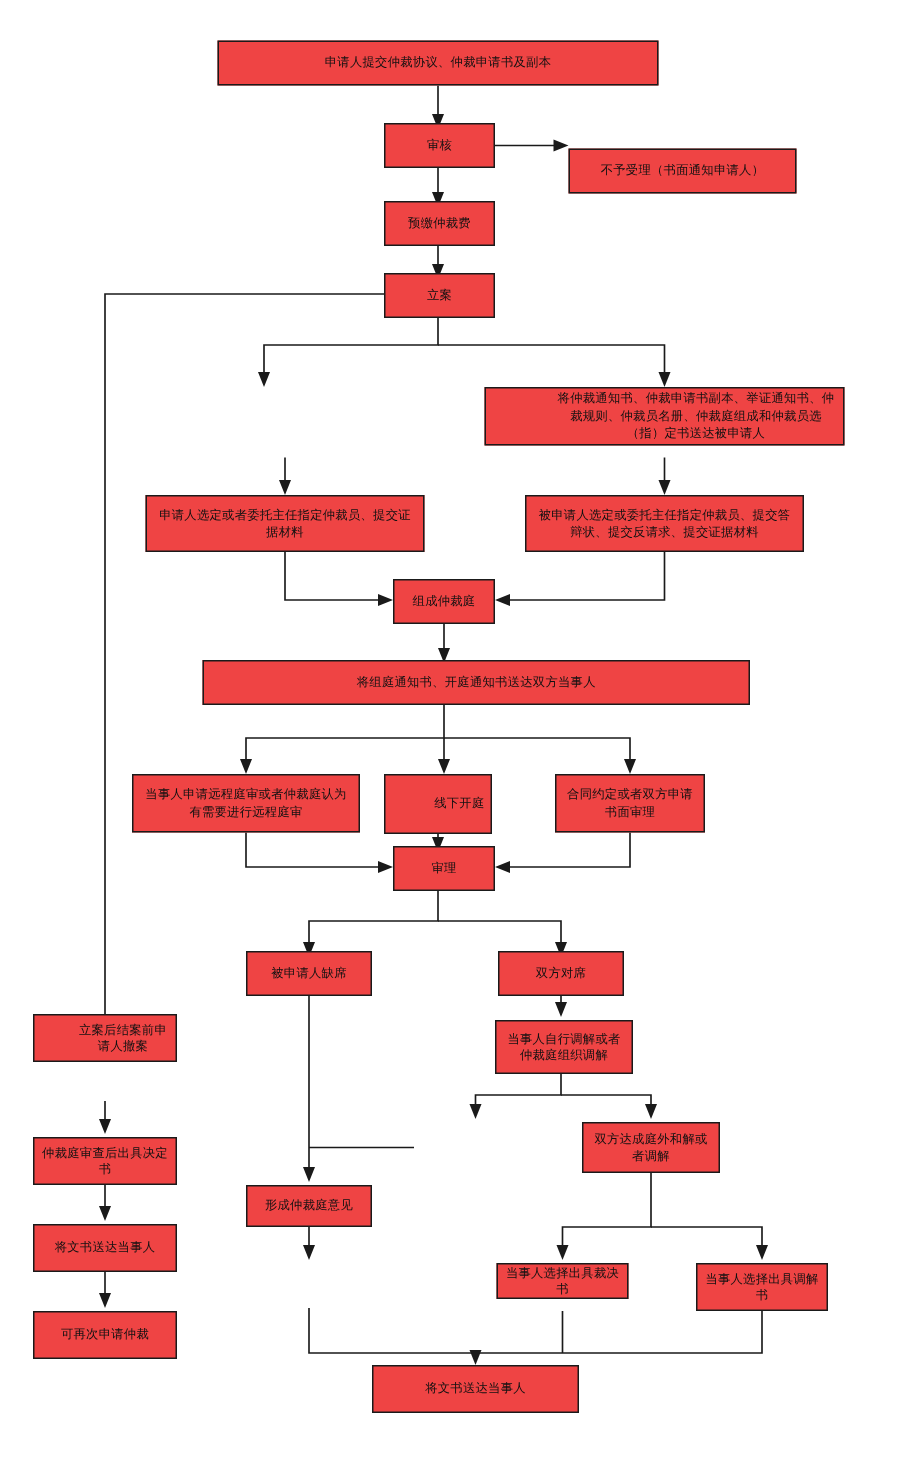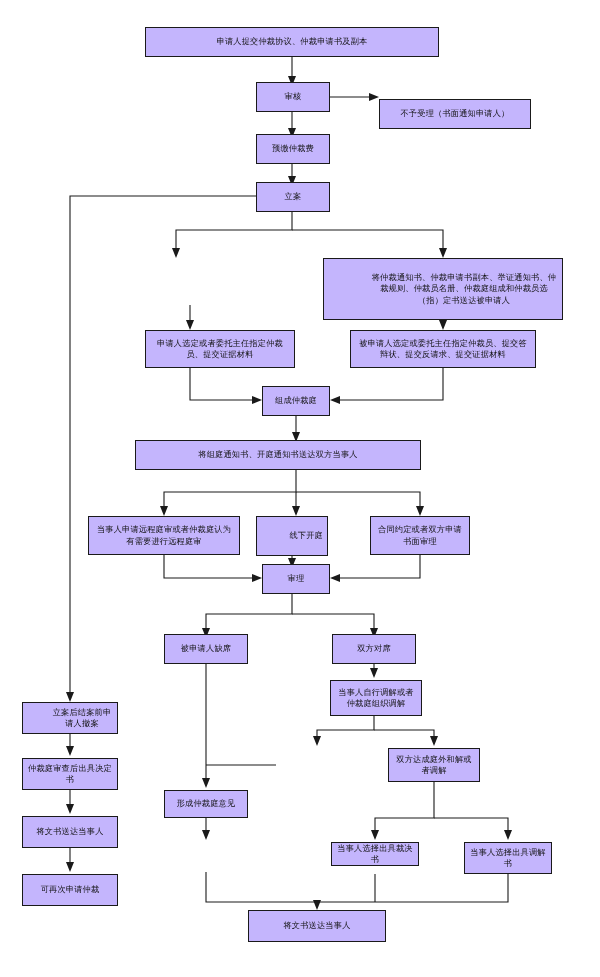--- a/index.html
+++ b/index.html
@@ -12,21 +12,21 @@
     width: 600px;
     height: 977px;
     background: #ffffff;
     font-family: "DejaVu Sans", "Liberation Sans", sans-serif;
     overflow: hidden;
   }
   .node {
     position: absolute;
     box-sizing: border-box;
     border: 1px solid #1a1a1a;
-    background: #c4b5fd;
+    background: #ef4444;
     color: #111111;
     font-size: 8.2px;
     line-height: 11.5px;
     letter-spacing: 0.2px;
     display: flex;
     align-items: center;
     justify-content: center;
     text-align: center;
     padding: 1px 4px;
     z-index: 3;
@@ -169,37 +169,37 @@
 
   <div class="node" style="left:256px; top:134px; width:74px; height:30px;">
     <span>预缴仲裁费</span>
   </div>
 
   <div class="node" style="left:256px; top:182px; width:74px; height:30px;">
     <span>立案</span>
   </div>
 
 
-  <div class="node" style="left:323px; top:258px; width:240px; height:62px;padding-left:46px;">
+  <div class="node" style="left:323px; top:258px; width:240px; height:39px;padding-left:46px;">
     <span>将仲裁通知书、仲裁申请书副本、举证通知书、仲裁规则、仲裁员名册、仲裁庭组成和仲裁员选（指）定书送达被申请人</span>
   </div>
 
-  <div class="node" style="left:97px; top:330px; width:150px; height:38px;margin-left:48px;">
+  <div class="node" style="left:97px; top:330px; width:186px; height:38px;">
     <span>申请人选定或者委托主任指定仲裁员、提交证据材料</span>
   </div>
 
   <div class="node" style="left:350px; top:330px; width:186px; height:38px;">
     <span>被申请人选定或委托主任指定仲裁员、提交答辩状、提交反请求、提交证据材料</span>
   </div>
 
   <div class="node" style="left:262px; top:386px; width:68px; height:30px;">
     <span>组成仲裁庭</span>
   </div>
 
-  <div class="node" style="left:135px; top:440px; width:286px; height:30px;">
+  <div class="node" style="left:135px; top:440px; width:365px; height:30px;">
     <span>将组庭通知书、开庭通知书送达双方当事人</span>
   </div>
 
   <div class="node" style="left:88px; top:516px; width:152px; height:39px;">
     <span>当事人申请远程庭审或者仲裁庭认为有需要进行远程庭审</span>
   </div>
 
   <div class="node" style="left:256px; top:516px; width:72px; height:40px;text-align:right;">
     <span>线下开庭</span>
   </div>
@@ -213,21 +213,21 @@
   </div>
 
   <div class="node" style="left:164px; top:634px; width:84px; height:30px;">
     <span>被申请人缺席</span>
   </div>
 
   <div class="node" style="left:332px; top:634px; width:84px; height:30px;">
     <span>双方对席</span>
   </div>
 
-  <div class="node" style="left:22px; top:702px; width:96px; height:32px;padding-left:28px;">
+  <div class="node" style="left:22px; top:676px; width:96px; height:32px;padding-left:28px;">
     <span>立案后结案前申请人撤案</span>
   </div>
 
   <div class="node" style="left:22px; top:758px; width:96px; height:32px;">
     <span>仲裁庭审查后出具决定书</span>
   </div>
 
   <div class="node" style="left:22px; top:816px; width:96px; height:32px;">
     <span>将文书送达当事人</span>
   </div>

